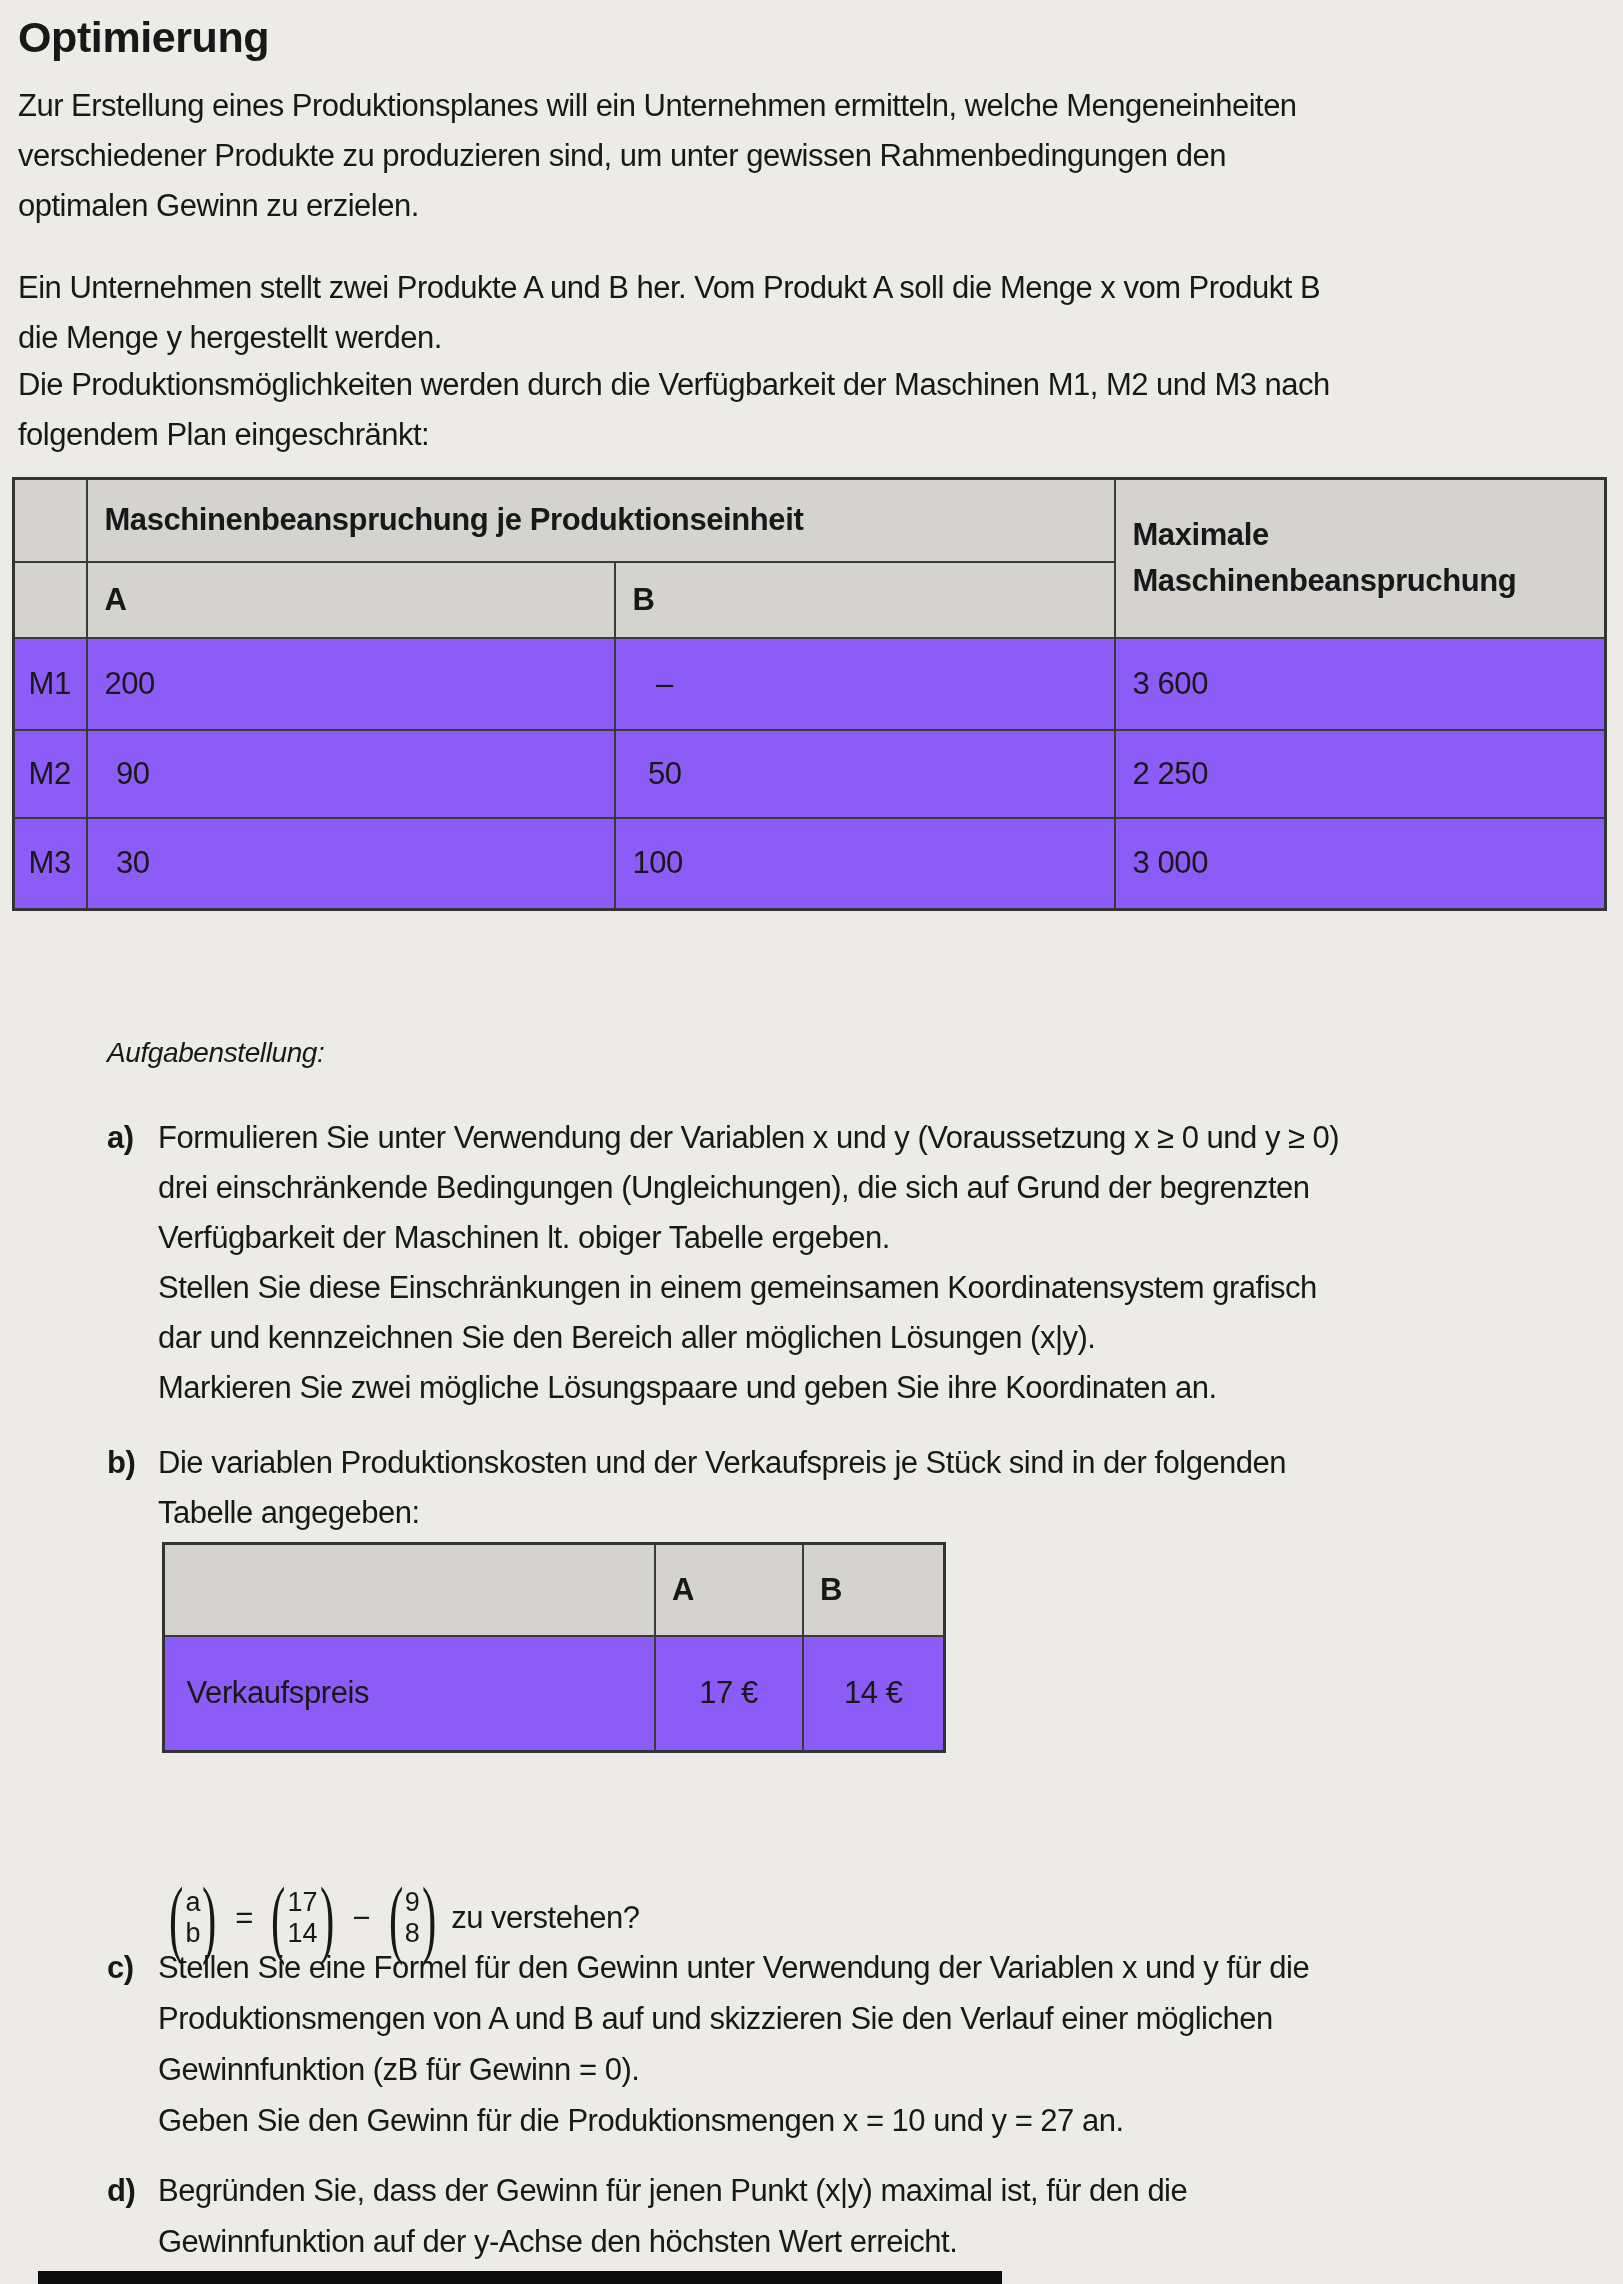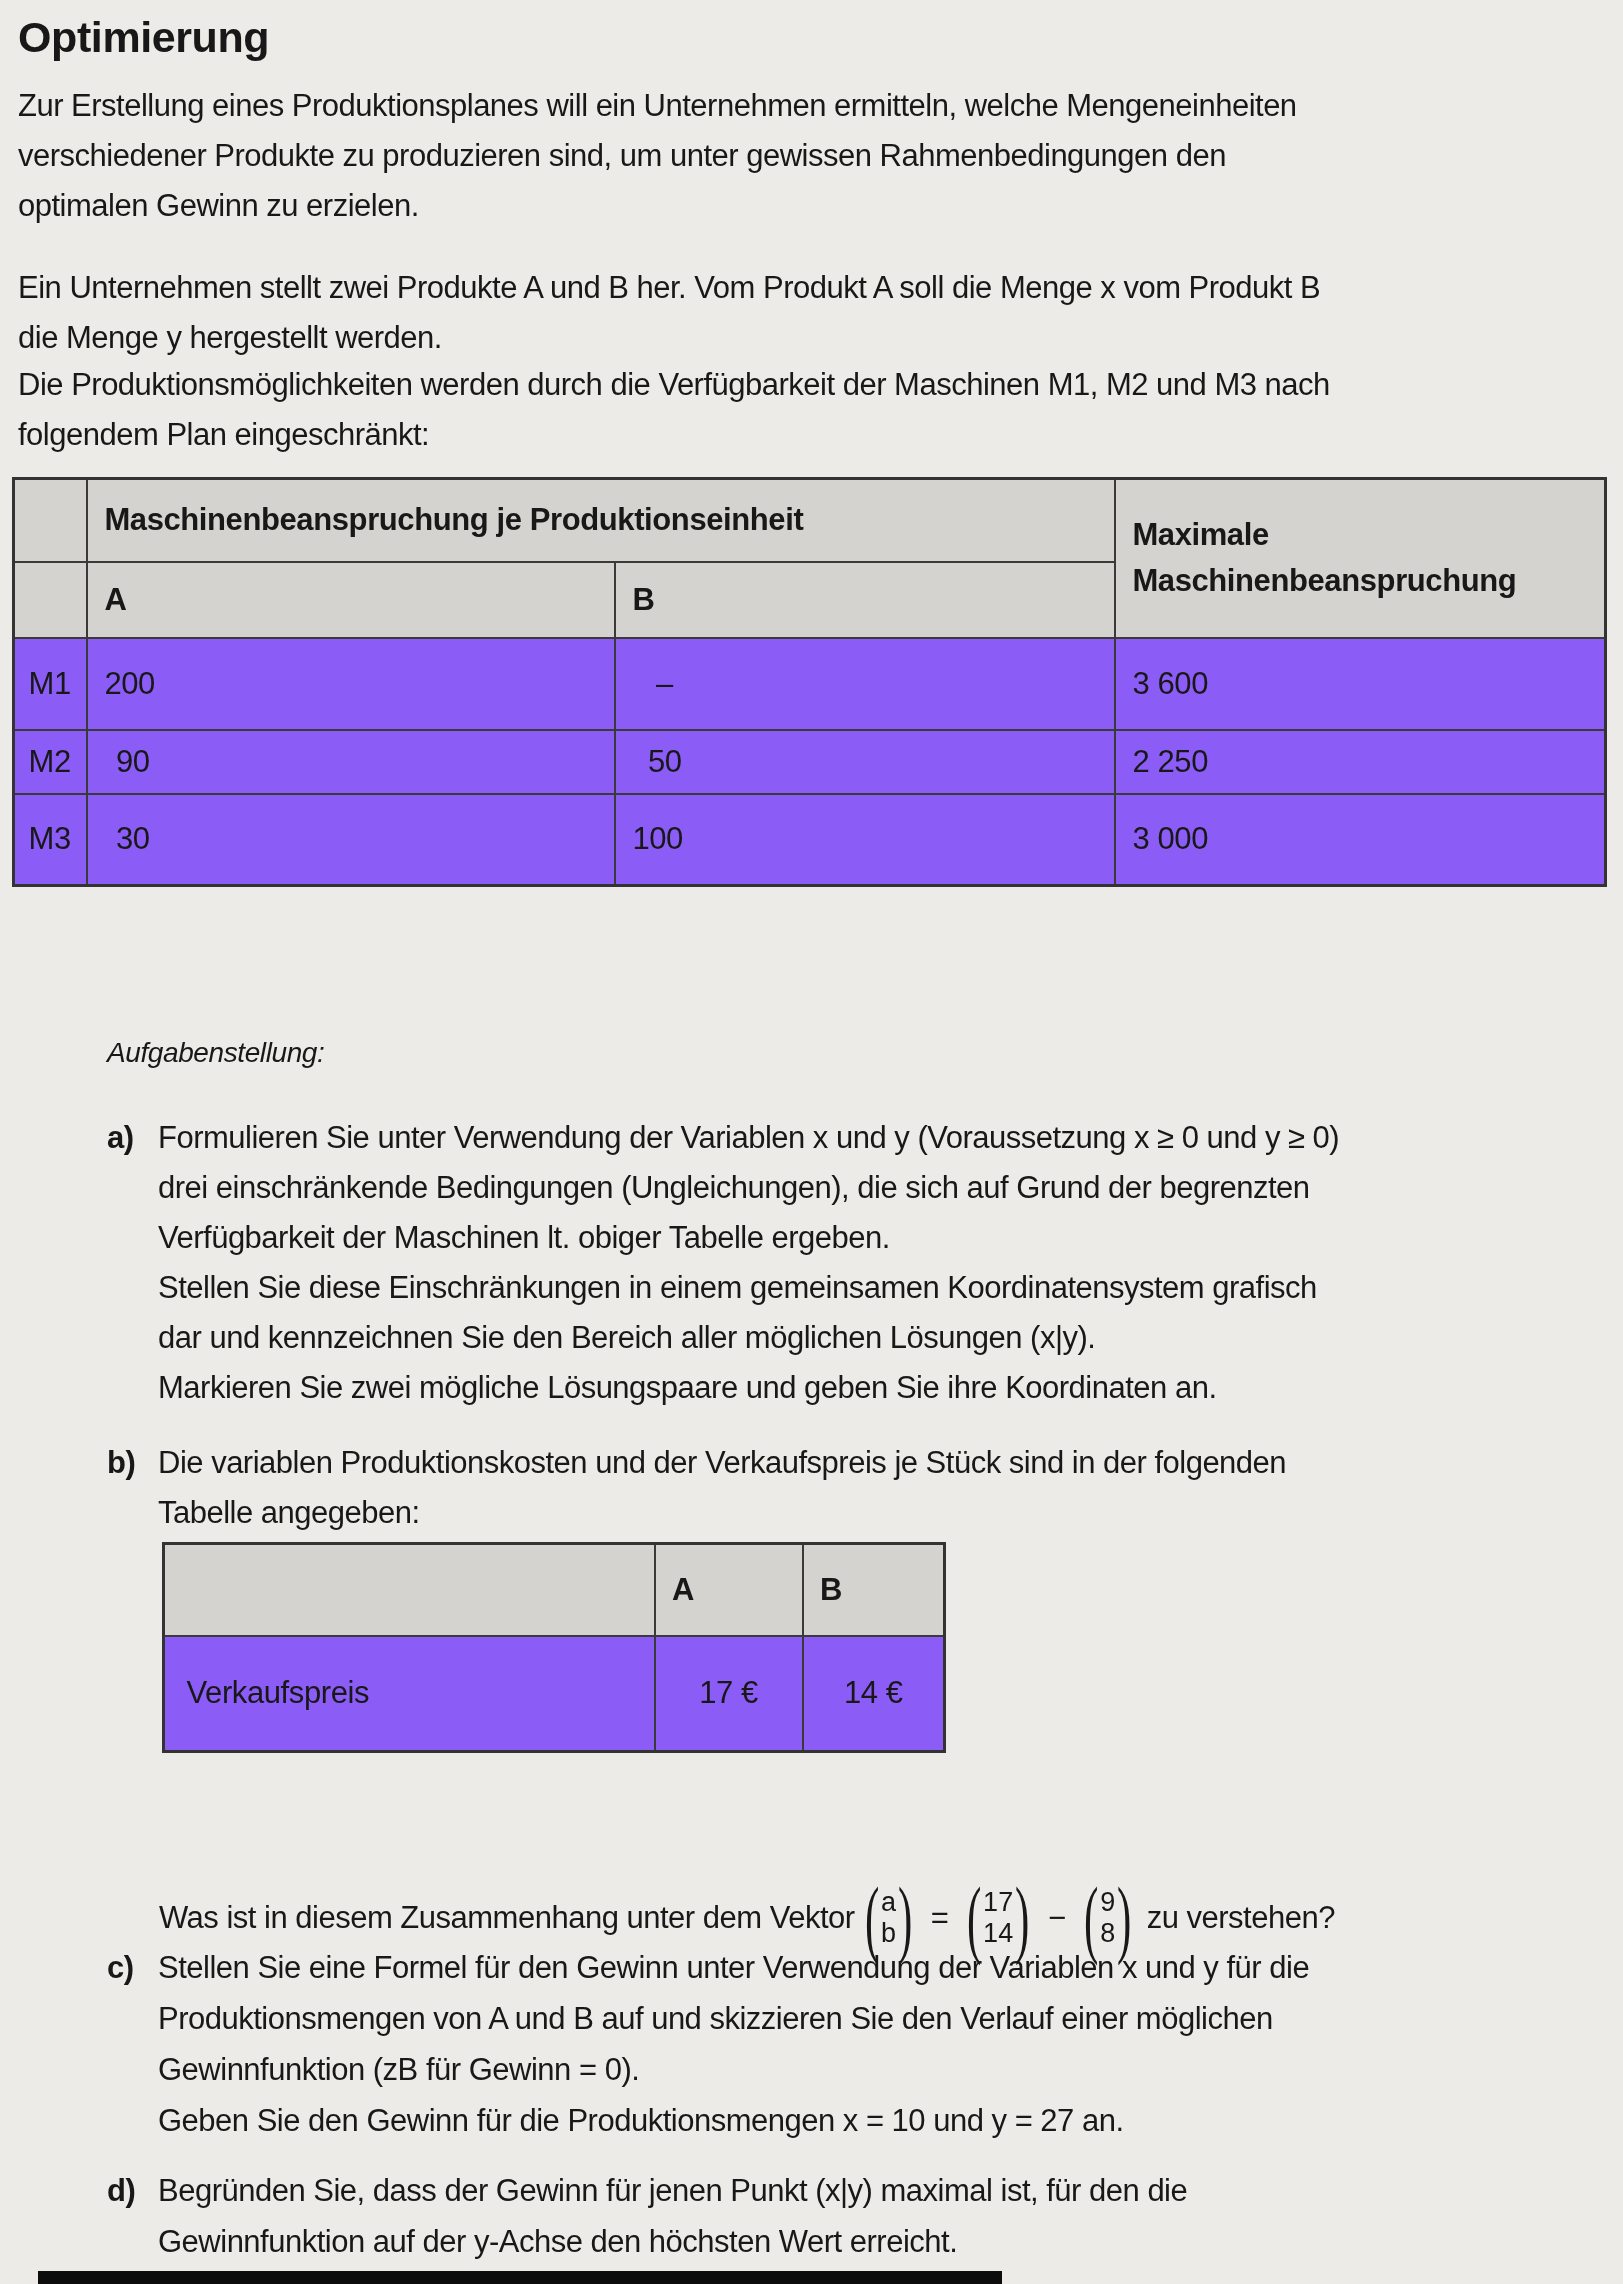--- a/index.html
+++ b/index.html
@@ -106,21 +106,21 @@
     <th class="hdr"></th>
     <th class="hdr">A</th>
     <th class="hdr">B</th>
   </tr>
   <tr style="height:92px;">
     <td style="padding-left:13.2px;">M1</td>
     <td>200</td>
     <td style="padding-left:40px;">–</td>
     <td>3 600</td>
   </tr>
-  <tr style="height:64px;">
+  <tr style="height:88px;">
     <td style="padding-left:13.2px;">M2</td>
     <td style="padding-left:28px;">90</td>
     <td style="padding-left:32px;">50</td>
     <td>2 250</td>
   </tr>
   <tr style="height:92px;">
     <td style="padding-left:13.2px;">M3</td>
     <td style="padding-left:28px;">30</td>
     <td>100</td>
     <td>3 000</td>
@@ -160,21 +160,20 @@
   </tr>
   <tr style="height:116px;">
     <td style="padding-left:21.5px;">Verkaufspreis</td>
     <td class="val">17 €</td>
     <td class="val">14 €</td>
   </tr>
 </tbody>
   </table>
 
 <div class="abs vector-row">
-  <span>Was ist in diesem Zusammenhang unter dem Vektor</span>
   <span class="vec">
     <span class="paren">(</span>
     <span class="col">
       <span>a</span>
       <span>b</span>
     </span>
     <span class="paren">)</span>
   </span>
   <span class="op">=</span>
   <span class="vec">

